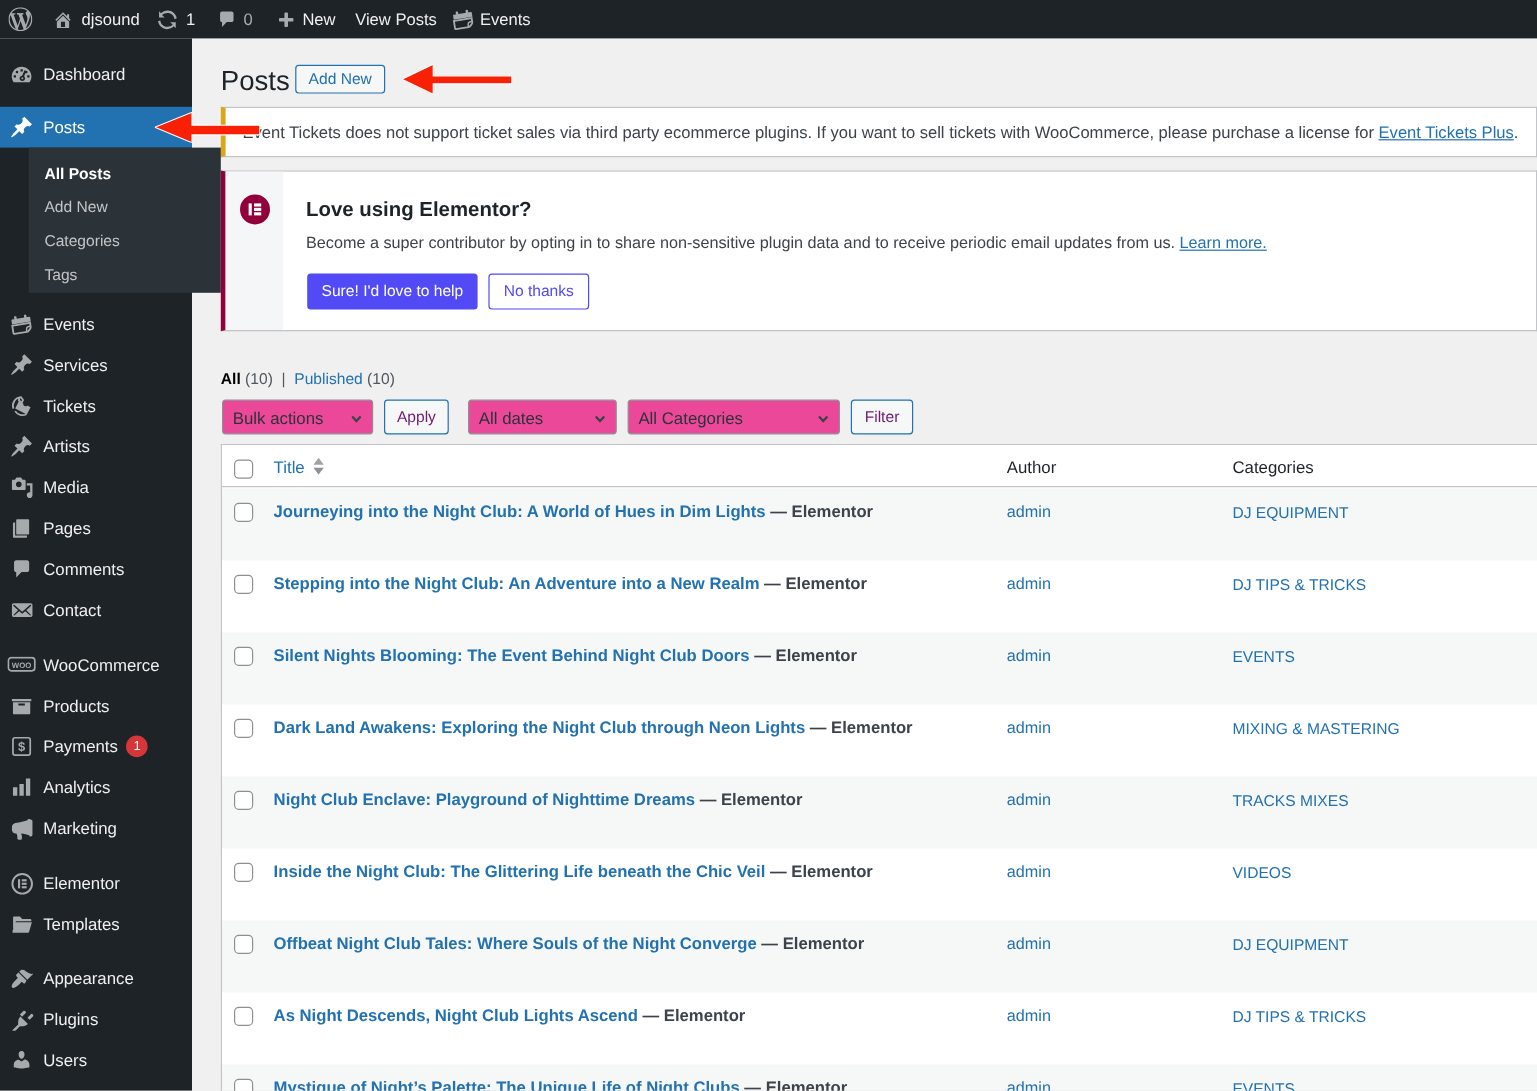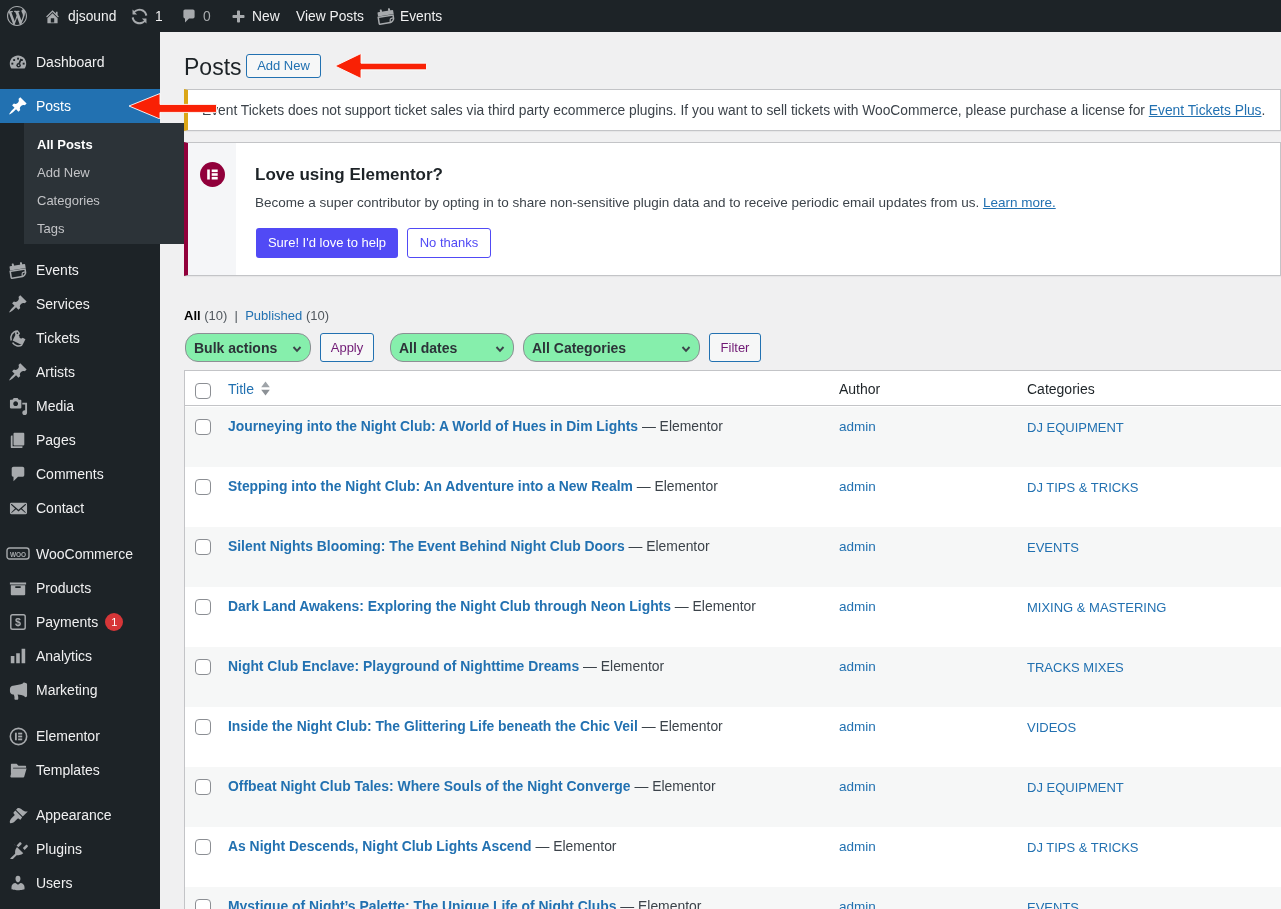--- a/index.html
+++ b/index.html
@@ -38,33 +38,33 @@
 .elh { position:absolute; left:67px; top:22px; font-size:17px; font-weight:bold; color:#1d2327; }
 .elp { position:absolute; left:67px; top:52px; font-size:13.5px; color:#3c434a; }
 .elbtn1 { position:absolute; left:68px; top:85px; width:142px; height:30px; background:#514af5; border-radius:3px; color:#fff; font-size:13px; font-weight:500; text-align:center; line-height:30px; }
 .elbtn2 { position:absolute; left:219px; top:85px; width:84px; height:30px; background:#fff; border:1px solid #514af5; border-radius:3px; color:#514af5; font-size:13px; font-weight:500; text-align:center; line-height:28px; }
 
 .subsub { position:absolute; left:24px; top:276px; font-size:13px; color:#50575e; }
 .subsub b { color:#000; }
 .subsub a { color:#2271b1; text-decoration:none; }
 
 .tnav { position:absolute; left:0; top:301px; width:1121px; height:30px; }
-.selct { position:absolute; top:0; height:29px; background:#86efac; border:1px solid #8c8f94; border-radius:13px; color:#2c3338; font-size:14px; line-height:28px; padding-left:8px;font-weight:bold; }
+.selct { position:absolute; top:0; height:29px; background:#ec4899; border:1px solid #8c8f94; border-radius:3px; color:#2c3338; font-size:14px; line-height:28px; padding-left:8px; }
 .selct .chev { position:absolute; right:8px; top:10px; width:10px; height:10px; }
 .wpbtn { position:absolute; top:0; height:29px; background:#f6f7f7; border:1px solid #2271b1; border-radius:3px; color:#701a75; font-size:13px; line-height:28px; text-align:center; }
 
 
 #listtable { position:absolute; left:24px; top:338px; width:1097px; height:539px; background:#fff; border:1px solid #c3c4c7; border-right:none; }
 .thead { position:absolute; left:0; top:0; width:1096px; height:35px; background:#fff; border-bottom:1px solid #c3c4c7; }
 .row { position:absolute; left:0; width:1096px; height:60px; }
 .row.alt { background:#f6f7f7; }
 .cb { position:absolute; left:10px; width:16px; height:16px; border:1px solid #8c8f94; border-radius:4px; background:#fff; }
 .ttl { position:absolute; left:43px; top:11px; font-size:13.9px; }
 .ttl a { color:#2271b1; font-weight:bold; text-decoration:none; }
-.ttl span { color:#3c434a; font-weight:normal; }
+.ttl span { color:#3c434a; font-weight:bold; }
 .auth { position:absolute; left:654px; top:12px; font-size:13.5px; color:#2271b1; }
 .cats { position:absolute; left:842px; top:12.5px; font-size:13px; color:#2271b1; }
 .hcell { position:absolute; top:0; height:35px; display:flex; align-items:center; font-size:14px; color:#1d2327; }
 
 
 .arrow { position:absolute; z-index:40; }
 </style>
 </head>
 <body>
 <div id="page">

